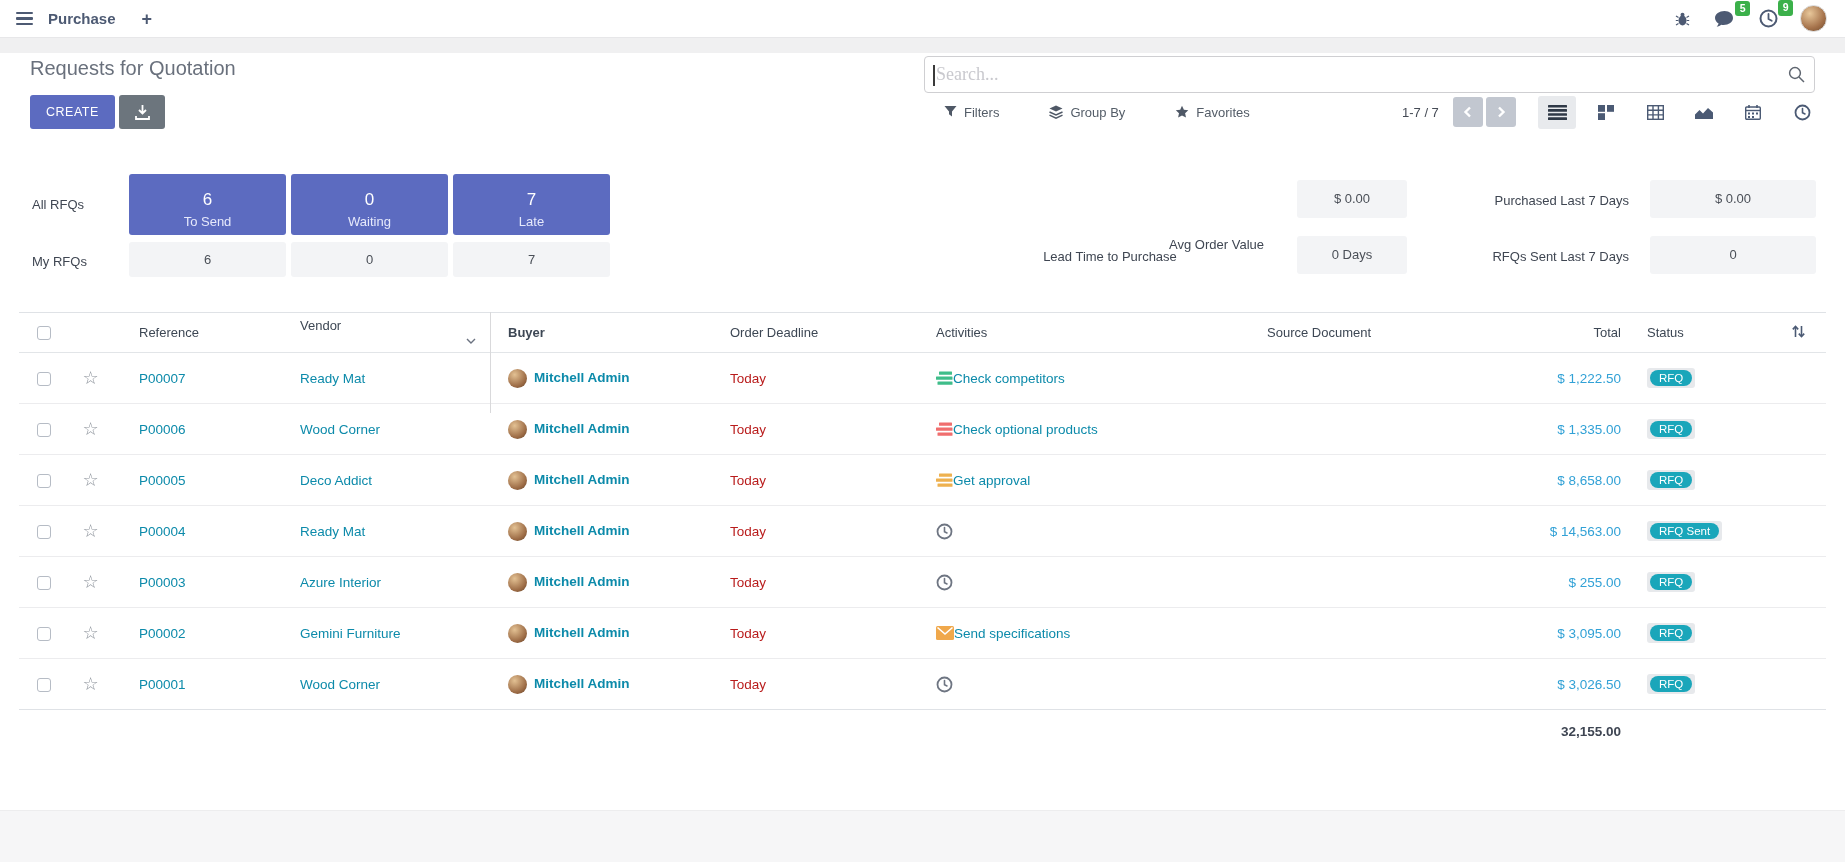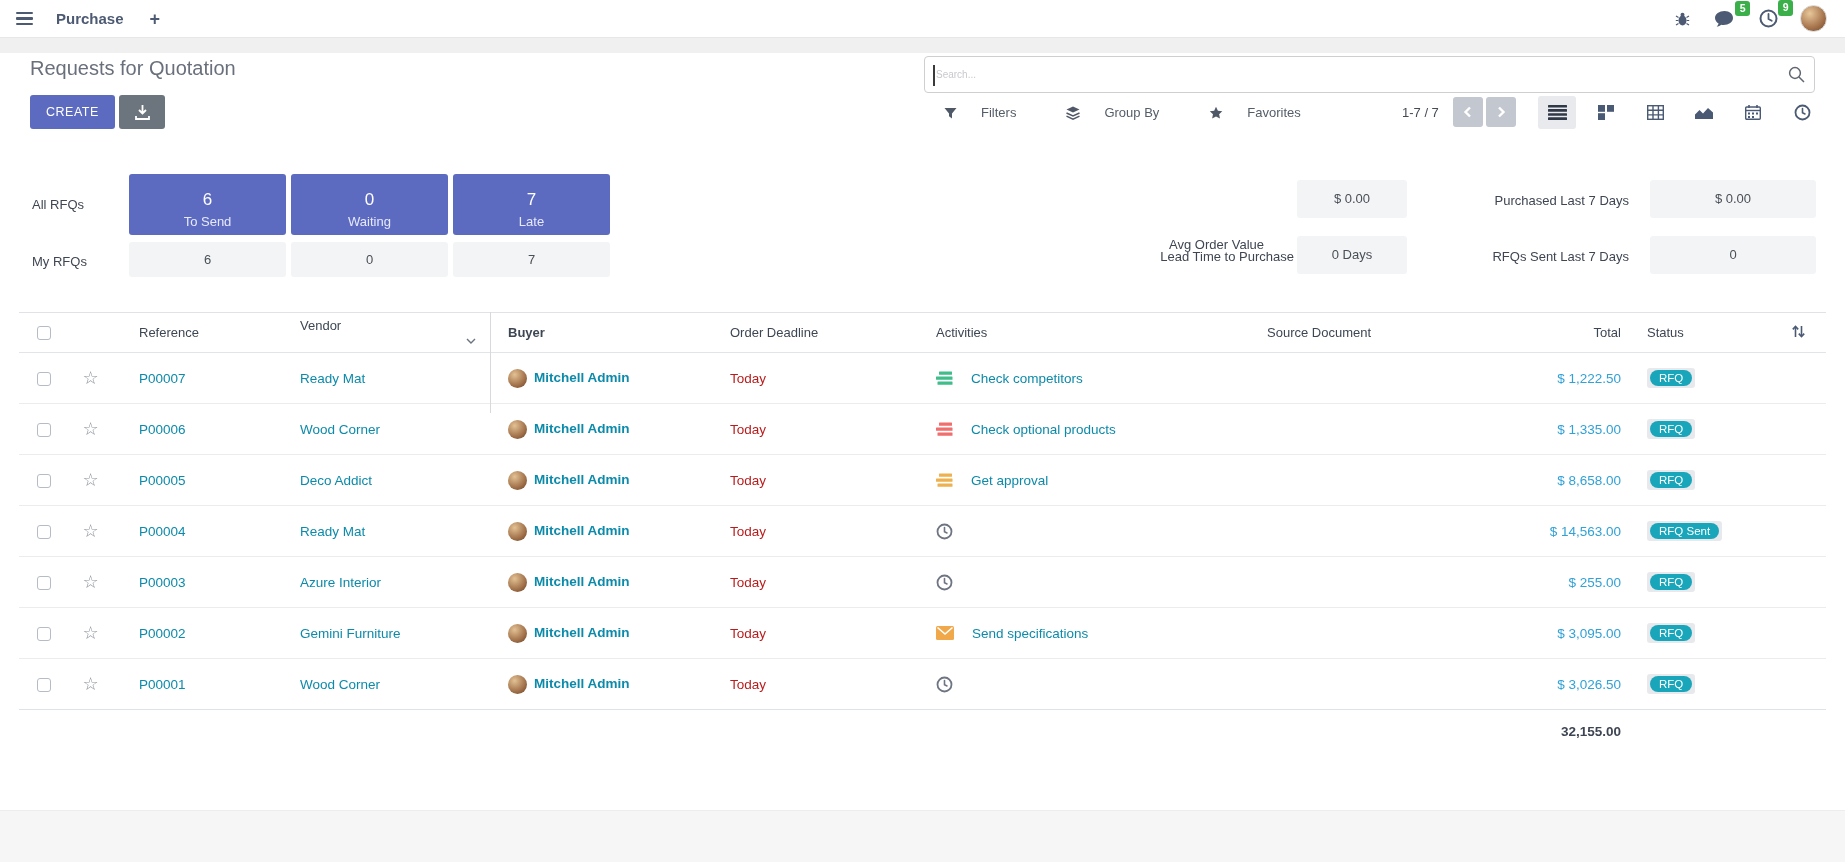--- a/index.html
+++ b/index.html
@@ -7,47 +7,47 @@
   body {
     width:1845px; height:862px; position:relative; overflow:hidden;
     background:#ffffff; font-family:"Liberation Sans", sans-serif; color:#333;
   }
   
   .navbar { position:absolute; top:0; left:0; right:0; height:38px; background:#fff;
     border-bottom:1px solid #e7e7e9; display:flex; align-items:center; padding:0 12px; z-index:9; }
   .menu-toggle { width:26px; height:26px; border:none; background:transparent; cursor:pointer;
     display:flex; flex-direction:column; justify-content:center; gap:3px; padding:0 4px; }
   .menu-toggle span { display:block; height:2.4px; width:17px; background:#4d5a73; border-radius:1px; }
-  .app-name { margin-left:18px; font-size:15px; color:#4d5a73; font-weight:600; }
+  .app-name { margin-left:10px; font-size:15px; color:#4d5a73; font-weight:600; }
   .plus-btn { margin-left:20px; font-size:18px; color:#4d5a73; font-weight:700; background:none; border:none; cursor:pointer; line-height:1; }
   .nav-right { margin-left:auto; display:flex; align-items:center; gap:20px; padding-right:6px; }
   .nav-icon-btn { position:relative; background:none; border:none; cursor:pointer; padding:2px; display:flex; }
   .nav-badge { position:absolute; top:-7px; right:-13px; background:#3bb04a; color:#fff;
     font-size:10.5px; font-weight:700; padding:1px 4.5px; border-radius:3px; line-height:1.3; }
   .avatar-lg { width:27px; height:27px; border-radius:50%; border:1px solid #d8d8d8;
     background:radial-gradient(circle at 35% 30%, #e8c79a, #a4714a 62%, #6c4a2f); }
   .strip { position:absolute; top:38px; left:0; right:0; height:15px; background:#f0f0f1; }
 
   
   .page-title { position:absolute; left:30px; top:57px; font-size:20px; color:#69707c; }
   .search-box { position:absolute; left:924px; top:56px; width:891px; height:37px;
     border:1px solid #cfcfd2; border-radius:4px; background:#fff; }
   .search-input { width:100%; height:100%; border:none; outline:none; background:transparent;
-    padding:0 36px 0 11px; font-size:10px; color:#404040; font-family:Liberation Sans, sans-serif; }
+    padding:0 36px 0 11px; font-size:18px; color:#404040; font-family:Liberation Serif, serif; }
   .search-input::placeholder { color:#c9c9ce; }
   .search-caret { position:absolute; left:8px; top:8px; width:1.5px; height:21px; background:#3a3a3a; }
   .magnifier-wrap { position:absolute; right:9px; top:9px; }
   .btn-create { position:absolute; left:30px; top:95px; height:34px; padding:0 16px;
     background:#5c6bc0; color:#fff; border:none; border-radius:3px; font-size:12.5px;
     font-weight:500; letter-spacing:0.5px; cursor:pointer; font-family:"Liberation Sans",sans-serif; }
   .btn-export { position:absolute; left:119px; top:95px; width:46px; height:34px;
     background:#6c757d; border:none; border-radius:3px; cursor:pointer;
     display:flex; align-items:center; justify-content:center; }
   .filters-group { position:absolute; left:938px; top:95px; height:34px; display:flex; align-items:center; gap:38px; }
-  .filter-item { display:flex; align-items:flex-end; gap:24px; font-size:13px; color:#545d68; background:none; border:none; cursor:pointer; font-family:"Liberation Sans",sans-serif; }
+  .filter-item { display:flex; align-items:flex-start; gap:7px; font-size:13px; color:#545d68; background:none; border:none; cursor:pointer; font-family:"Liberation Sans",sans-serif; }
   .pager { position:absolute; left:1402px; top:95px; height:34px; display:flex; align-items:center; }
   .pager-text { font-size:13px; color:#454b55; margin-right:11px; }
   .pager-btn { width:30px; height:30px; background:#c2c7d0; border:none; border-radius:3px;
     margin-left:3px; display:flex; align-items:center; justify-content:center; cursor:pointer; }
   .views { position:absolute; left:1538px; top:95px; height:34px; display:flex; gap:11px; align-items:center; }
   .view-btn { width:38px; height:33px; border:none; background:transparent; border-radius:3px;
     display:flex; align-items:center; justify-content:center; cursor:pointer; }
   .view-btn.active { background:#e8eaed; }
 
   
@@ -84,21 +84,21 @@
   .c-status { padding-left:17px; }
   .c-opt    { text-align:center; }
   .link { color:#0c8aaa; text-decoration:none; cursor:pointer; }
   .amount { color:#31a1d6; }
   .deadline { color:#b91c1c; }
   .star { color:#8f959d; font-size:18px; cursor:pointer; }
   .cb { display:inline-block; width:14px; height:14px; border:1px solid #b6bcc5; border-radius:3px; background:#fff; cursor:pointer; vertical-align:middle; }
   .avatar-sm { display:inline-block; width:19px; height:19px; border-radius:50%; vertical-align:middle; margin-right:7px;
     background:radial-gradient(circle at 35% 30%, #e3c193, #9b6a44 65%, #5f4128); }
   .activity-cell { display:inline-flex; align-items:center; vertical-align:middle; cursor:pointer; }
-  .activity-label { color:#0c8aaa; margin-left:18px; text-decoration:none; cursor:pointer; vertical-align:middle; }
+  .activity-label { color:#0c8aaa; margin-left:0; text-decoration:none; cursor:pointer; vertical-align:middle; }
   .badge-wrap { display:inline-block; background:#e7e9ec; border-radius:3px; padding:2px 3px; }
   .pill { display:inline-block; background:#1aa6ba; color:#fff; border-radius:10px; padding:2px 9px; font-size:11.5px; font-weight:500; }
   .footer-total { font-weight:700; color:#3e4552; border-top:1px solid #dfe2e6; }
   tfoot td { border-top:1px solid #dfe2e6; }
   .col-divider { position:absolute; left:490px; top:312px; width:1px; height:101px; background:#d9d9db; }
   .sort-chevron { float:right; margin-right:14px; margin-top:14px; }
   .bottom-strip { position:absolute; left:0; top:810px; width:100%; height:52px; background:#f6f6f7; border-top:1px solid #ededee; }
 </style>
 </head>
 <body>
@@ -267,21 +267,21 @@
 <div class="myvals">
   <div class="myval">6</div>
   <div class="myval">0</div>
   <div class="myval">7</div>
 </div>
 
 <div class="kpi-label" style="left:964px; top:193px;margin-top:44px;">Avg Order Value</div>
 <div class="kpi-box" style="left:1297px; top:180px; width:110px;">$ 0.00</div>
 <div class="kpi-label" style="left:1329px; top:193px;">Purchased Last 7 Days</div>
 <div class="kpi-box" style="left:1650px; top:180px; width:166px;">$ 0.00</div>
-<div class="kpi-label" style="left:994px; top:249px;">Lead Time to Purchase</div>
+<div class="kpi-label" style="left:960px; top:249px;text-align:center;">Lead Time to Purchase</div>
 <div class="kpi-box" style="left:1297px; top:236px; width:110px;">0 Days</div>
 <div class="kpi-label" style="left:1329px; top:249px;">RFQs Sent Last 7 Days</div>
 <div class="kpi-box" style="left:1650px; top:236px; width:166px;">0</div>
 
 <div class="table-wrap">
   <table>
     <colgroup>
       <col style="width:49px">
         <col style="width:45px">
         <col style="width:165px">

